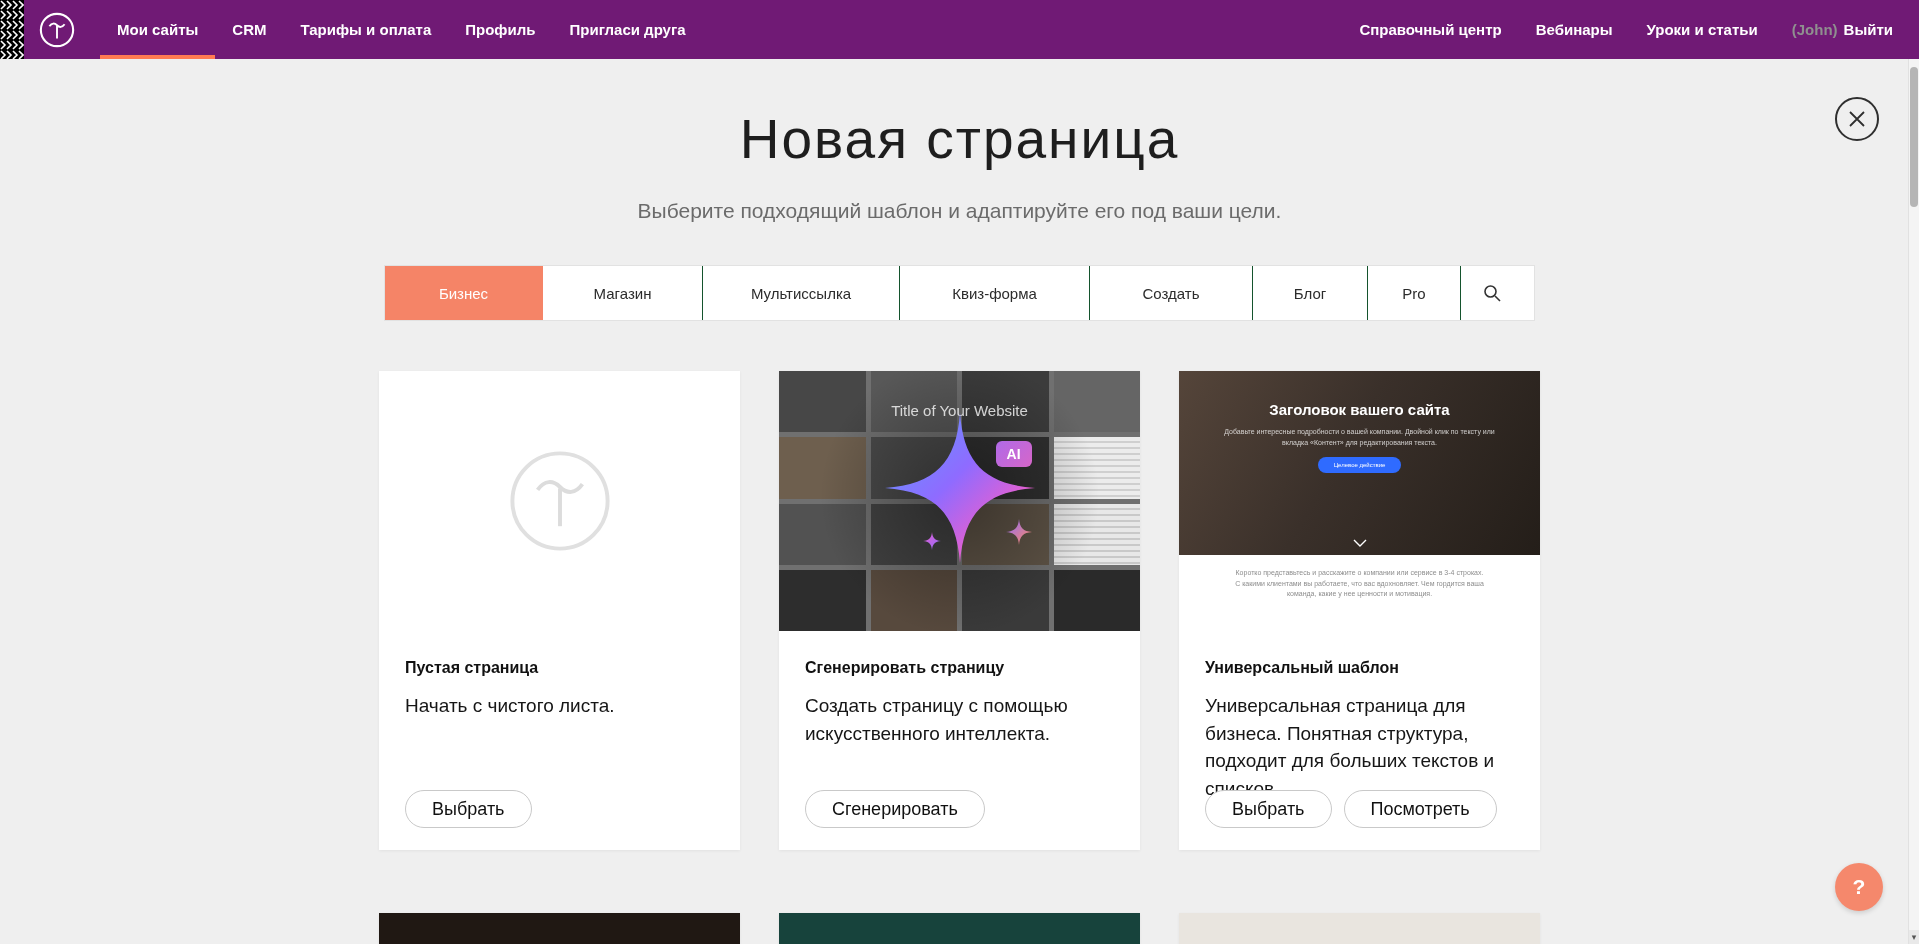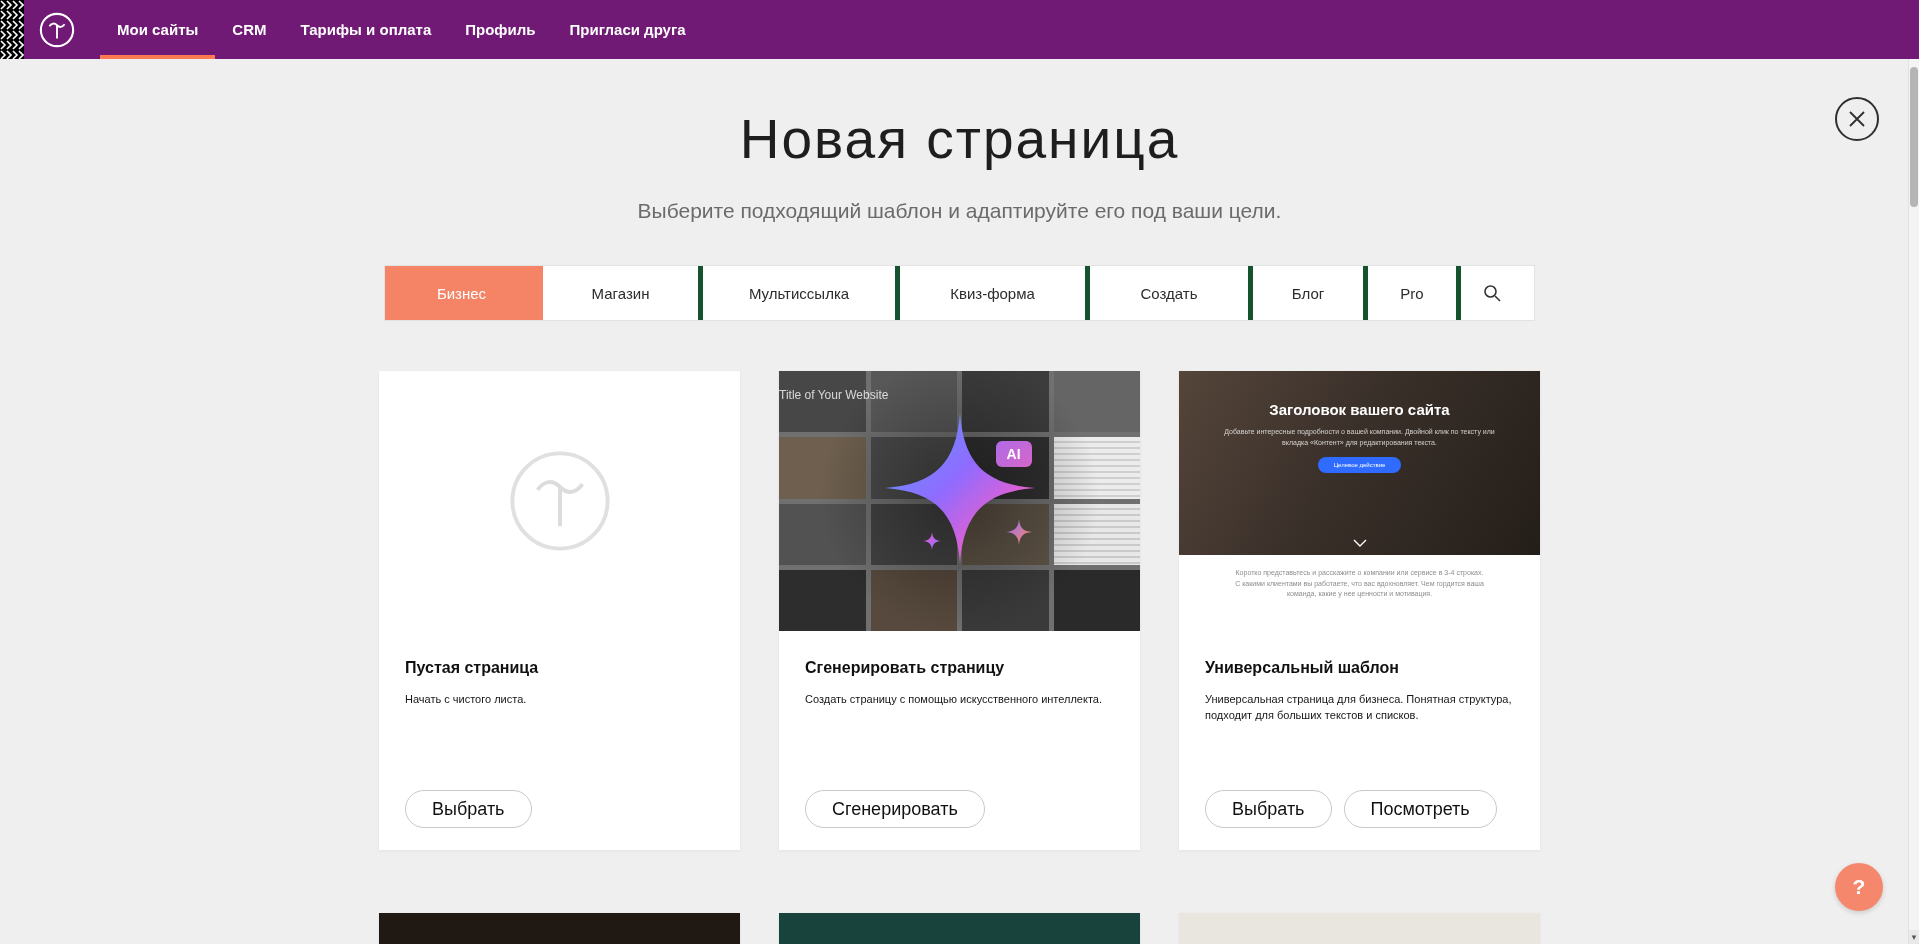--- a/index.html
+++ b/index.html
@@ -19,44 +19,44 @@
   .user-name { color:#8f8f8f; }
 
   
   .page-title { text-align:center; margin-top:48px; font-size:55px; font-weight:300; letter-spacing:2px; color:#1e1e1e; }
   .page-subtitle { text-align:center; margin-top:28px; font-size:21px; color:#6b6b6b; }
   .close-btn { position:absolute; top:97px; right:40px; width:44px; height:44px; border-radius:50%;
     border:2px solid #2f2f2f; background:transparent; display:flex; align-items:center; justify-content:center; cursor:pointer; }
 
   
   .tabs { width:1151px; margin:42px auto 0; display:flex; background:#fff; border:1px solid #e2e2e2; height:56px; }
-  .tab { display:flex; align-items:center; justify-content:center; font-size:15px; color:#2c2c2c; border-right:5px solid #14532d; cursor:pointer; height:100%; }
+  .tab { display:flex; align-items:center; justify-content:center; font-size:15px; color:#2c2c2c; border-right:1px solid #14532d; cursor:pointer; height:100%; }
   .tab:last-child { border-right:none; }
   .tab.active { background:#f58467; border-color:#f58467; color:#fff; }
   .tab-search svg { display:block; }
 
   
   .cards { width:1161px; margin:50px auto 0; display:grid; grid-template-columns:361px 361px 361px; column-gap:39px; row-gap:63px; }
   .card { position:relative; background:#fff; height:479px; box-shadow:0 1px 3px rgba(0,0,0,.06); cursor:pointer; }
   .card-preview { position:relative; height:260px; overflow:hidden; }
   .card-body { padding:28px 26px 0; }
   .card-title { font-size:16px; font-weight:bold; color:#111; }
-  .card-desc { margin-top:15px; font-size:11px; line-height:1.45; color:#161616; }
+  .card-desc { margin-top:15px; font-size:19px; line-height:1.45; color:#161616; }
   .card-actions { position:absolute; left:26px; bottom:22px; display:flex; gap:12px; }
   .pill-btn { height:38px; padding:0 26px; border-radius:19px; border:1px solid #c9c9c9; background:#fff;
     font-size:18px; color:#111; display:flex; align-items:center; cursor:pointer; font-family:inherit; }
 
   
   .blank-preview { display:flex; align-items:center; justify-content:center; height:260px; }
 
   
   .ai-preview { background:#707070; }
   .mosaic { position:absolute; inset:0; display:grid; grid-template-columns:repeat(4,1fr); grid-template-rows:repeat(4,1fr); gap:5px; }
   .ai-shade { position:absolute; inset:0; background:radial-gradient(circle at 50% 48%, rgba(0,0,0,.38), rgba(0,0,0,0) 62%); }
-  .ai-faint-title { position:absolute; top:17px; left:0; right:0; font-size:12px; color:rgba(255,255,255,.78); }
+  .ai-faint-title { position:absolute; top:31px; left:0; right:0; text-align:center; font-size:15px; color:rgba(255,255,255,.78); }
   .big-star { position:absolute; left:50%; top:45%; transform:translate(-50%,-50%); }
   .small-star1 { position:absolute; left:63%; top:57%; }
   .small-star2 { position:absolute; left:40%; top:62%; }
   .ai-badge { position:absolute; left:60%; top:27%; width:36px; height:26px; border-radius:6px;
     background:linear-gradient(135deg,#b06ae8,#d666c8); color:#fff; font-size:14px; font-weight:bold;
     display:flex; align-items:center; justify-content:center; }
 
   
   .tmpl-hero { height:184px; background:linear-gradient(120deg,#55453a 0%,#3a302a 45%,#241e19 100%); text-align:center; position:relative; }
   .tmpl-heading { padding-top:30px; font-size:15px; font-weight:bold; color:#fff; }
@@ -109,20 +109,29 @@
     <div class="nav-item">
         <span>Тарифы и оплата</span>
       </div>
     <div class="nav-item">
         <span>Профиль</span>
       </div>
     <div class="nav-item">
         <span>Пригласи друга</span>
       </div>
   </nav>
+  <div class="topbar-right">
+    <span class="top-link">Справочный центр</span>
+    <span class="top-link">Вебинары</span>
+    <span class="top-link">Уроки и статьи</span>
+    <span class="user">
+      <span class="user-name">(John)</span>
+      <span>Выйти</span>
+    </span>
+  </div>
 </header>
 
 <button class="close-btn">
   <svg width="18" height="18" viewBox="0 0 18 18">
     <path d="M2 2 L16 16 M16 2 L2 16" stroke="#2f2f2f" stroke-width="1.8"></path>
   </svg>
 </button>
 
 <h1 class="page-title">Новая страница</h1>
 <p class="page-subtitle">Выберите подходящий шаблон и адаптируйте его под ваши цели.</p>

